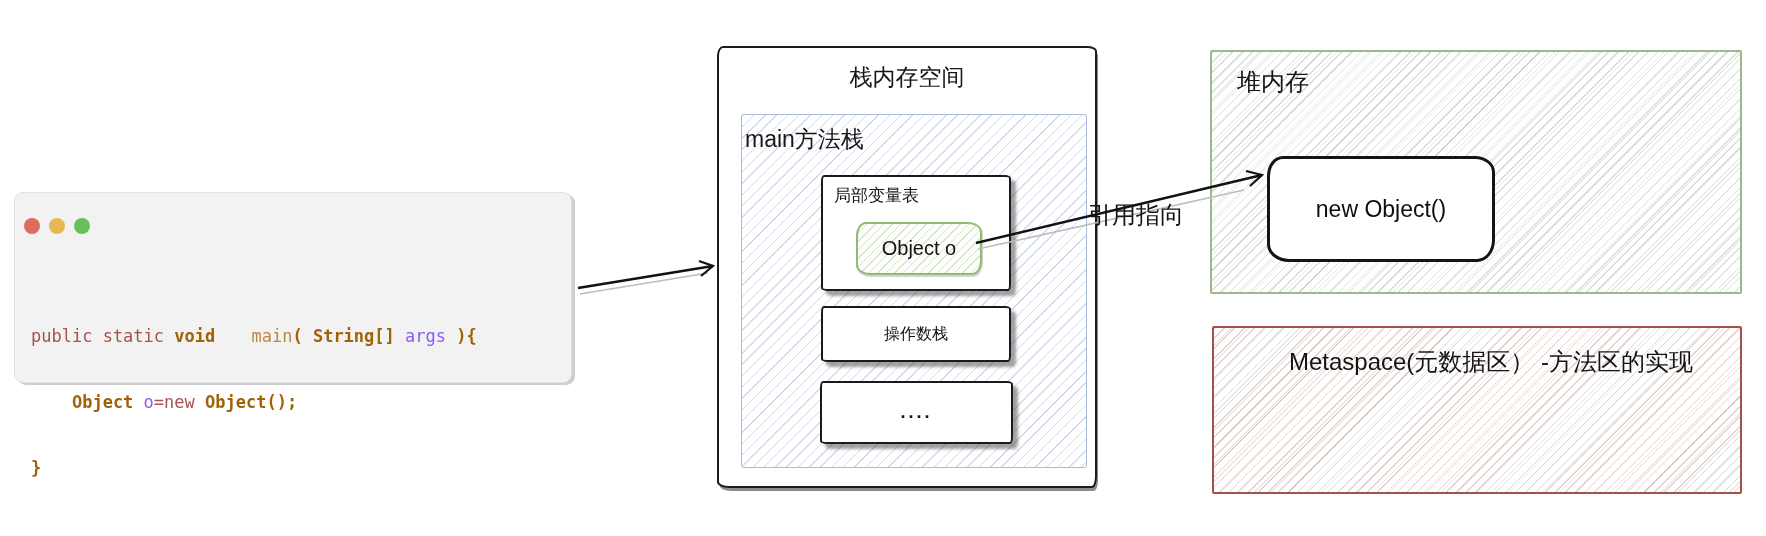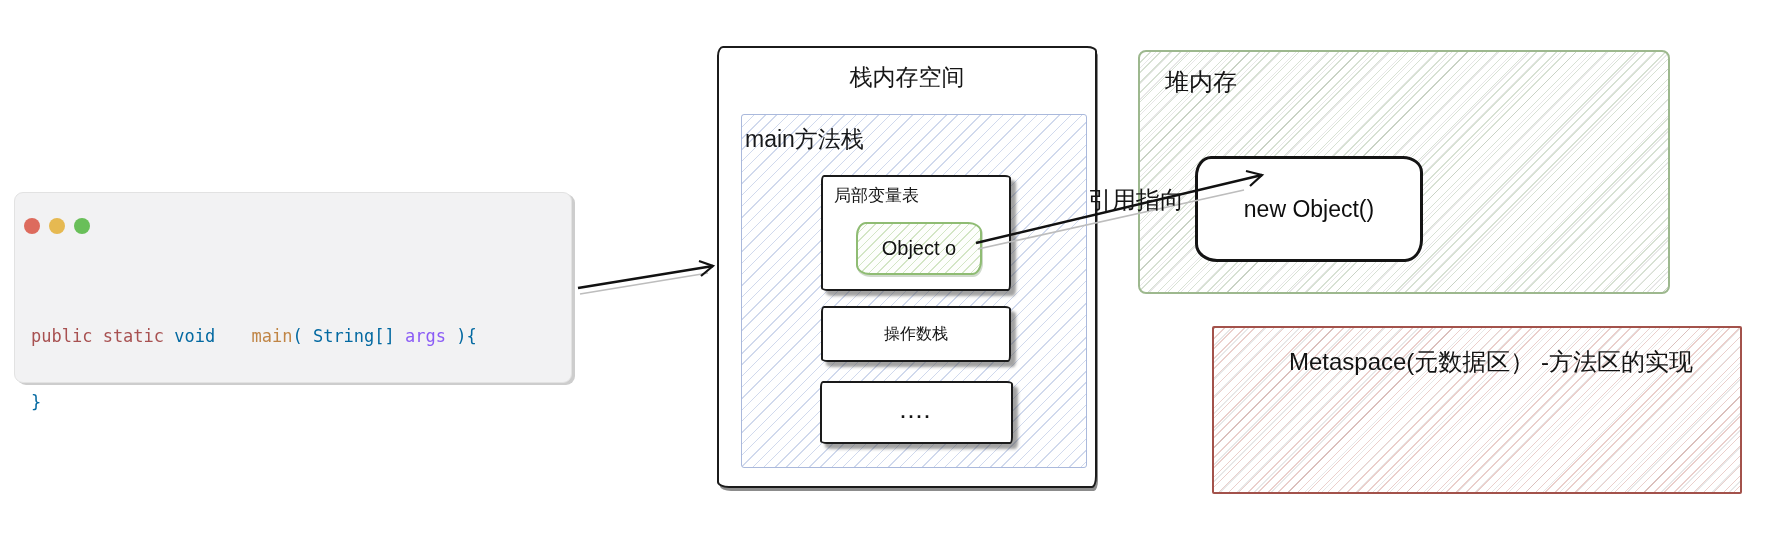--- a/index.html
+++ b/index.html
@@ -18,21 +18,21 @@
   .traffic{left:23px;top:217px;display:flex;gap:9px;}
   .traffic .dot{width:16px;height:16px;border-radius:50%;}
   .code{
     left:30px;top:280px;
     font-family:"DejaVu Sans Mono","Liberation Mono",monospace;
     font-size:17px;line-height:22px;white-space:pre;color:#3c4045;
   }
   .tk-kw{color:#a85151;}
   .tk-fn{color:#c08545;padding-left:26px;}
   .tk-var{color:#8b5cf6;}
-  .tk-plain{color:#0369a1;}
+  .tk-plain{color:#a16207;font-weight:bold;}
 
   
   .stack-box{
     left:717px;top:46px;width:376px;height:438px;
     background:#ffffff;border:2.5px solid #1b1b1b;
     border-radius:6px 10px 5px 12px / 10px 5px 12px 6px;
     box-shadow:2px 4px 0 -1px rgba(45,45,45,.55);
   }
   .stack-title{
     left:0;top:60px;width:100%;text-align:center;
@@ -62,22 +62,22 @@
       #fdfefc;
     display:flex;align-items:center;justify-content:center;
     font-size:20px;color:#121212;
     box-shadow:1px 2px 0 rgba(120,150,110,.35);
   }
   .operand{left:79px;top:191px;width:186px;height:52px;display:flex;align-items:center;justify-content:center;font-size:16px;color:#141414;}
   .dots-slot{left:78px;top:266px;width:189px;height:59px;display:flex;align-items:center;justify-content:center;font-size:18px;font-weight:bold;letter-spacing:3px;color:#141414;}
 
   
   .heap-box{
-    left:1138px;top:50px;width:528px;height:240px;
-    border:2px solid #9db88e;border-radius:8px;
+    left:1210px;top:50px;width:528px;height:240px;
+    border:2px solid #9db88e;border-radius:2px;
     background:
       repeating-linear-gradient(135deg, rgba(150,176,140,.38) 0 1px, transparent 1px 7px),
       repeating-linear-gradient(135deg, rgba(150,150,150,.22) 0 1px, transparent 1px 11px),
       #ffffff;
   }
   .heap-box::before{
     content:"";position:absolute;z-index:-1;
     top:7px;left:9px;right:-9px;bottom:-7px;
     background:repeating-linear-gradient(135deg, rgba(125,125,125,.35) 0 1px, transparent 1px 9px);
   }
@@ -101,33 +101,34 @@
   }
   .metaspace-box::before{
     content:"";position:absolute;z-index:-1;
     top:7px;left:9px;right:-9px;bottom:-7px;
     background:repeating-linear-gradient(135deg, rgba(125,125,125,.35) 0 1px, transparent 1px 9px);
   }
   .metaspace-label{left:14px;top:18px;width:100%;text-align:center;font-size:24px;color:#131313;}
 
   
   .arrow-layer{left:0;top:0;width:1766px;height:536px;pointer-events:none;}
-  .ref-label{left:1088px;top:184px;font-size:24px;color:#131313;}
+  .ref-label{left:1088px;top:199px;font-size:24px;color:#131313;}
 </style>
 </head>
 <body>
 
 <div class="abs code-window">
   <div class="abs traffic" style="left:9px;top:25px;">
     <span class="dot" style="background:#dd6b5d;"></span>
     <span class="dot" style="background:#e6b951;"></span>
     <span class="dot" style="background:#69bf59;"></span>
   </div>
   <div class="abs code" style="left:16px;top:88px;">
     <div><span class="tk-kw">public static </span><span class="tk-plain">void </span><span class="tk-fn">main</span><span class="tk-plain">( String[] </span><span class="tk-var">args</span><span class="tk-plain"> ){</span></div>
+    <div><span class="tk-plain">    Object </span><span class="tk-var">o</span><span class="tk-kw">=new</span><span class="tk-plain"> Object();</span></div>
     <div><span class="tk-plain">}</span></div>
   </div>
 </div>
 
 <div class="abs stack-box">
   <div class="abs main-stack">
     <div class="abs main-stack-label">main方法栈</div>
 
     <div class="abs slot local-vars">
       <div class="abs local-vars-label">局部变量表</div>

